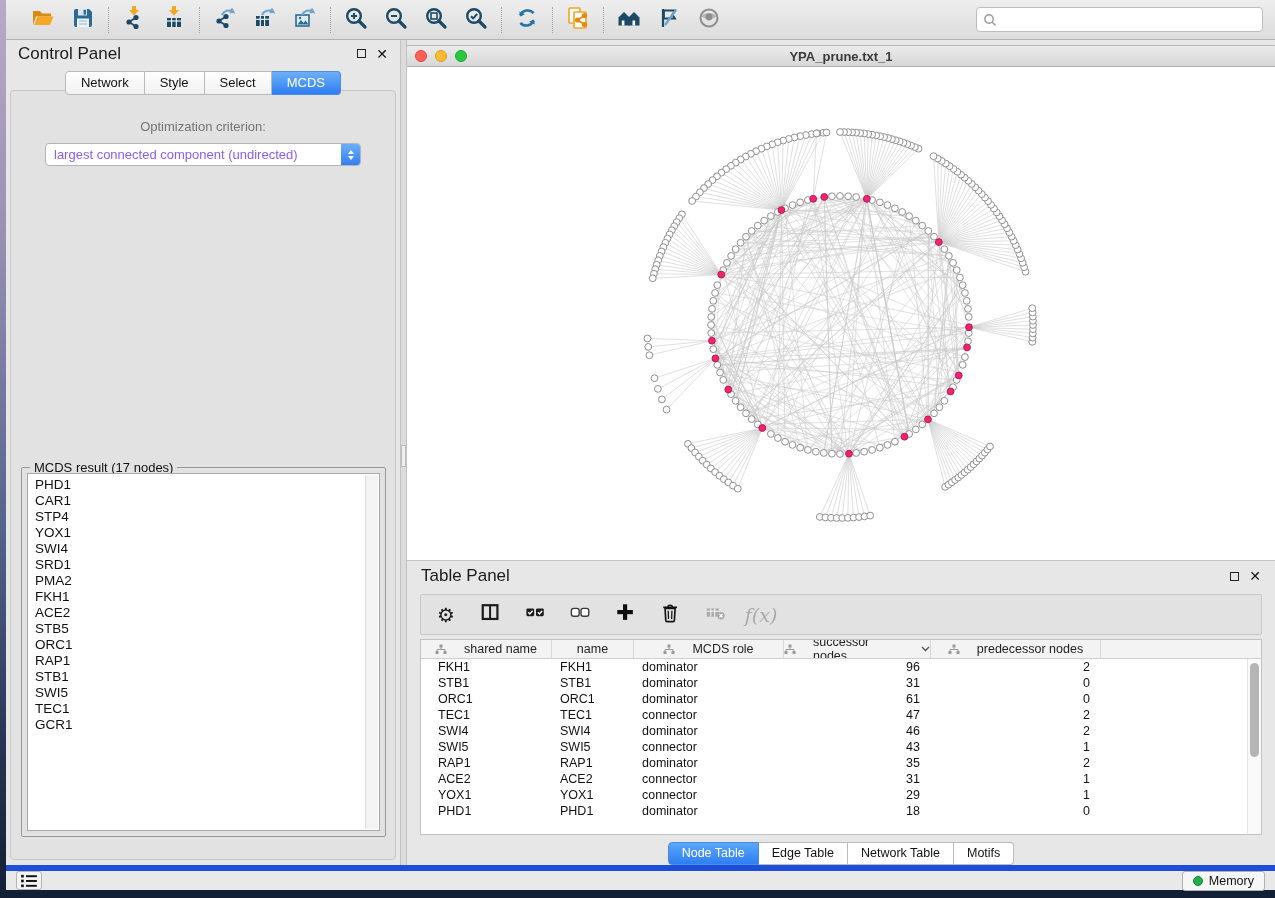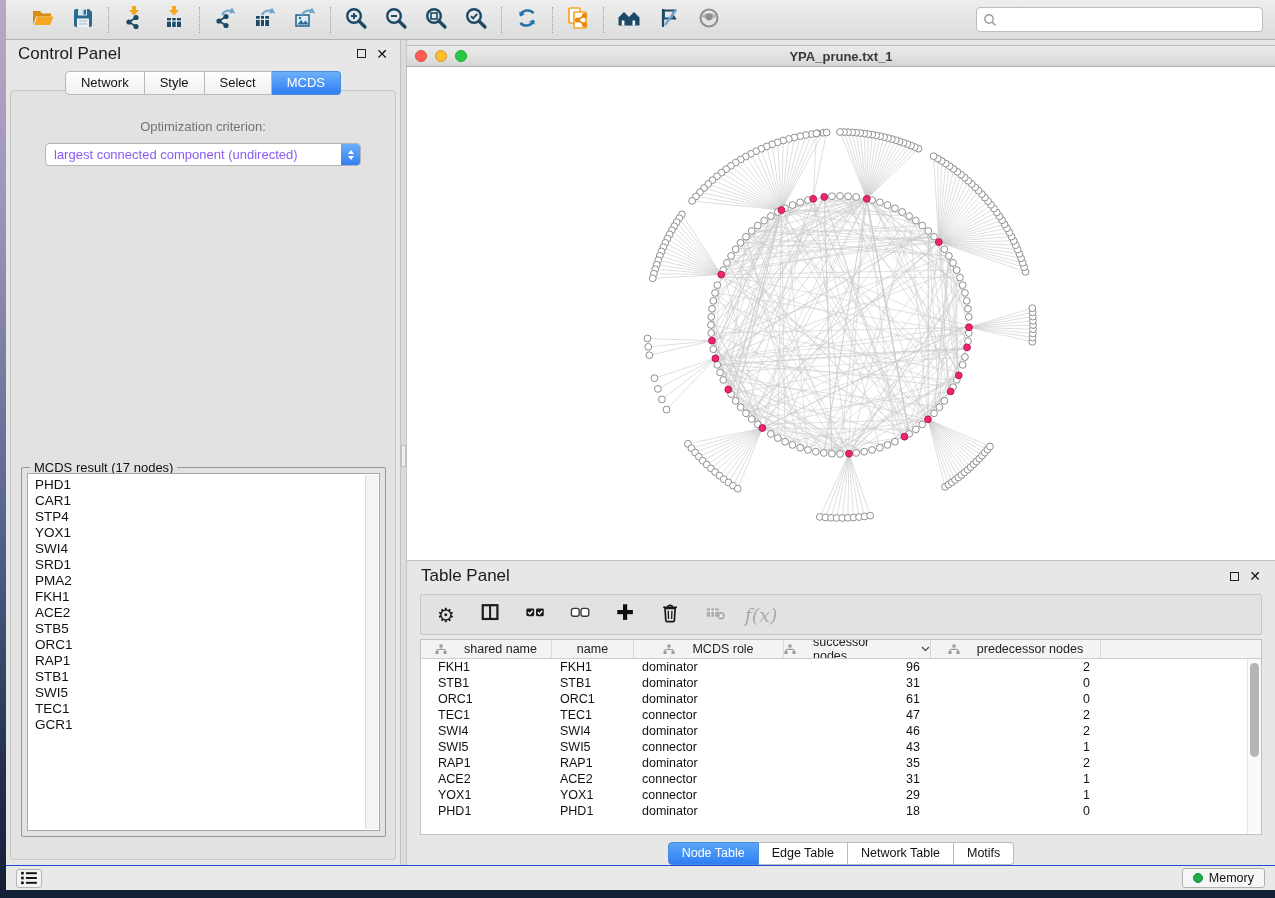--- a/index.html
+++ b/index.html
@@ -94,21 +94,21 @@
   .vscroll { position:absolute; top:19px; bottom:0; right:0; width:14px; background:#fafafa; border-left:1px solid #e4e4e4; }
   .vscroll .thumb { position:absolute; top:4px; left:2px; width:9px; height:94px; background:#b5b5b5; border-radius:5px; }
   .tp-tabs { position:absolute; left:0; right:0; top:281px; display:flex; justify-content:center; }
   .tp-tab { padding:3px 13px 4px; background:#fff; border:1px solid #bcbcbc; border-left-width:0; font-size:12.5px; color:#111; }
   .tp-tab:first-child { border-left-width:1px; border-radius:4px 0 0 4px; }
   .tp-tab:last-child { border-radius:0 4px 4px 0; }
   .tp-tab.active { background:linear-gradient(#5aa7f8,#2f7ef3); color:#fff; border-color:#4a8ce0; }
 
   
   .status-bar { position:absolute; left:0; right:0; bottom:0; height:25px; background:#e9e9e9;
-    border-top:1px solid #1d4ed8; display:flex; align-items:center; padding:8px 10px;gap:36px; }
+    border-top:6px solid #1d4ed8; display:flex; align-items:center; padding:8px 10px;gap:36px; }
   .list-btn { width:26px; height:19px; border:1px solid #b5b5b5; border-radius:3px; background:#f3f3f3;
     display:flex; align-items:center; justify-content:center; }
   .mem-btn { margin-left:auto; height:20px; padding:0 10px; background:#f6f6f6; border:1px solid #b0b0b0;
     border-radius:3px; display:flex; align-items:center; gap:6px; font-size:12.5px; color:#111; }
   .mem-dot { width:10px; height:10px; border-radius:50%; background:#1faf4a; border:1px solid #148538; }
 </style>
 </head>
 <body>
 
 <div class="wallpaper"></div>

